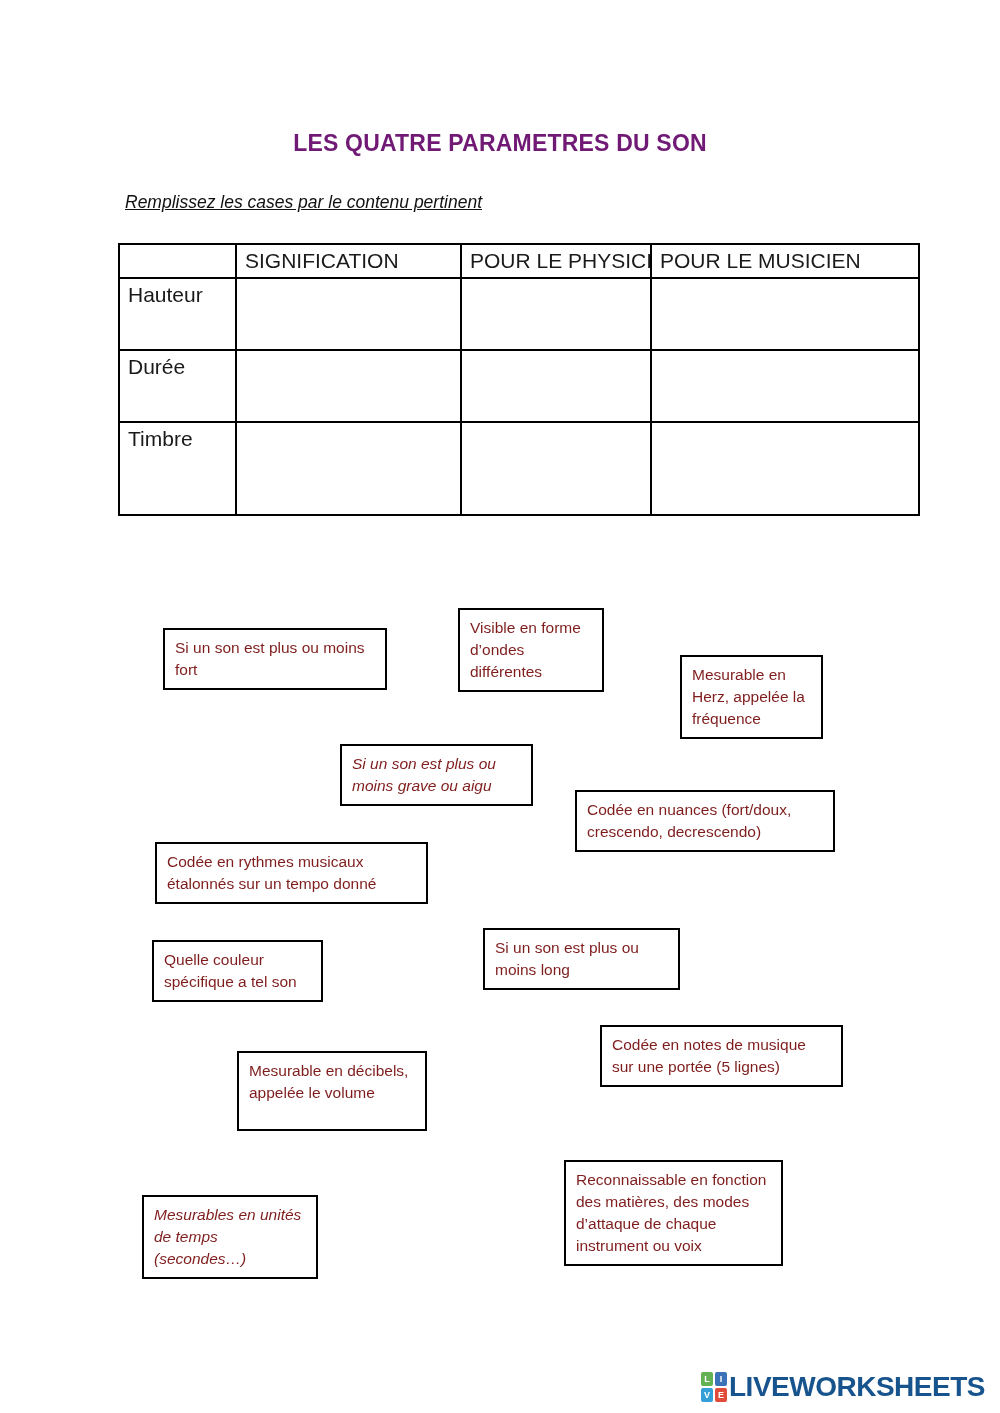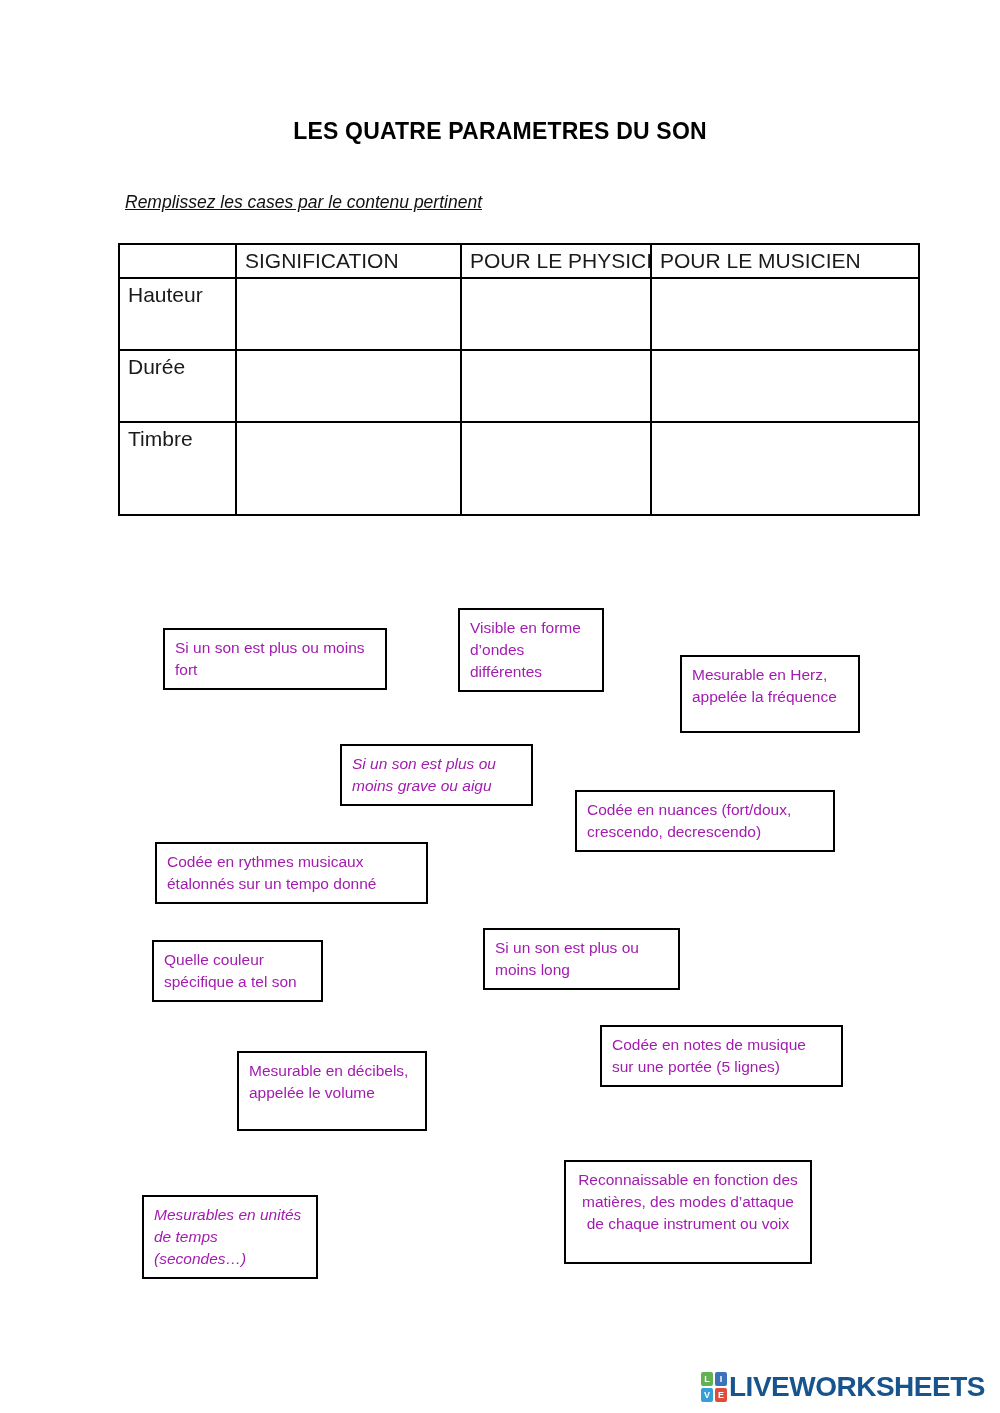--- a/index.html
+++ b/index.html
@@ -11,29 +11,29 @@
   }
   .page {
     position: relative;
     width: 1000px;
     height: 1413px;
     background: #ffffff;
     overflow: hidden;
   }
   .title {
     position: absolute;
-    top: 118px;
+    top: 130px;
     left: 0;
     width: 1000px;
     text-align: center;
     font-size: 23px;
     font-weight: bold;
     letter-spacing: 0.2px;
     margin: 0;
-    color: #000000;
+    color: #701a75;
   }
   .instruction {
     position: absolute;
     top: 192px;
     left: 125px;
     font-size: 17.5px;
     font-style: italic;
     text-decoration: underline;
     color: #111;
   }
@@ -62,21 +62,21 @@
   }
   .rowlabel { padding-top: 7px; }
   .answer-box {
     position: absolute;
     border: 2px solid #000;
     background: #fff;
     padding: 7px 10px;
     font-size: 15.5px;
     line-height: 1.42;
     box-sizing: border-box;
-    color: #a21caf;
+    color: #7f1d1d;
     cursor: grab;
   }
   .footer-logo {
     position: absolute;
     left: 701px;
     top: 1371px;
     display: flex;
     align-items: center;
     gap: 2px;
   }
@@ -146,37 +146,37 @@
         <td></td>
         <td></td>
       </tr>
     </tbody>
   </table>
 
   <div class="answer-box" style="left:163px; top:628px; width:224px; min-height:56px;">Si un son est plus ou moins fort</div>
 
   <div class="answer-box" style="left:458px; top:608px; width:146px; min-height:82px;">Visible en forme d’ondes différentes</div>
 
-  <div class="answer-box" style="left:680px; top:655px; width:180px; min-height:78px;">Mesurable en Herz, appelée la fréquence</div>
+  <div class="answer-box" style="left:680px; top:655px; width:143px; min-height:78px;">Mesurable en Herz, appelée la fréquence</div>
 
   <div class="answer-box" style="left:340px; top:744px; width:193px; min-height:53px;font-style:italic;">Si un son est plus ou moins grave ou aigu</div>
 
   <div class="answer-box" style="left:575px; top:790px; width:260px; min-height:58px;">Codée en nuances (fort/doux, crescendo, decrescendo)</div>
 
   <div class="answer-box" style="left:155px; top:842px; width:273px; min-height:55px;">Codée en rythmes musicaux étalonnés sur un tempo donné</div>
 
   <div class="answer-box" style="left:152px; top:940px; width:171px; min-height:56px;">Quelle couleur spécifique a tel son</div>
 
   <div class="answer-box" style="left:483px; top:928px; width:197px; min-height:53px;">Si un son est plus ou moins long</div>
 
   <div class="answer-box" style="left:600px; top:1025px; width:243px; min-height:52px;">Codée en notes de musique sur une portée (5 lignes)</div>
 
   <div class="answer-box" style="left:237px; top:1051px; width:190px; min-height:80px;">Mesurable en décibels, appelée le volume</div>
 
-  <div class="answer-box" style="left:564px; top:1160px; width:248px; min-height:104px;text-align:center;">Reconnaissable en fonction des matières, des modes d’attaque de chaque instrument ou voix</div>
+  <div class="answer-box" style="left:564px; top:1160px; width:219px; min-height:104px;">Reconnaissable en fonction des matières, des modes d’attaque de chaque instrument ou voix</div>
 
   <div class="answer-box" style="left:142px; top:1195px; width:176px; min-height:82px;font-style:italic;">Mesurables en unités de temps (secondes…)</div>
 
   <div class="footer-logo">
     <span class="logo-grid">
       <span class="logo-cell" id="lw-c0" style="background: rgb(98, 177, 82);">L</span>
       <span class="logo-cell" id="lw-c1" style="background: rgb(60, 114, 184);">I</span>
       <span class="logo-cell" id="lw-c2" style="background: rgb(53, 160, 216);">V</span>
       <span class="logo-cell" id="lw-c3" style="background: rgb(224, 75, 58);">E</span>
     </span>

